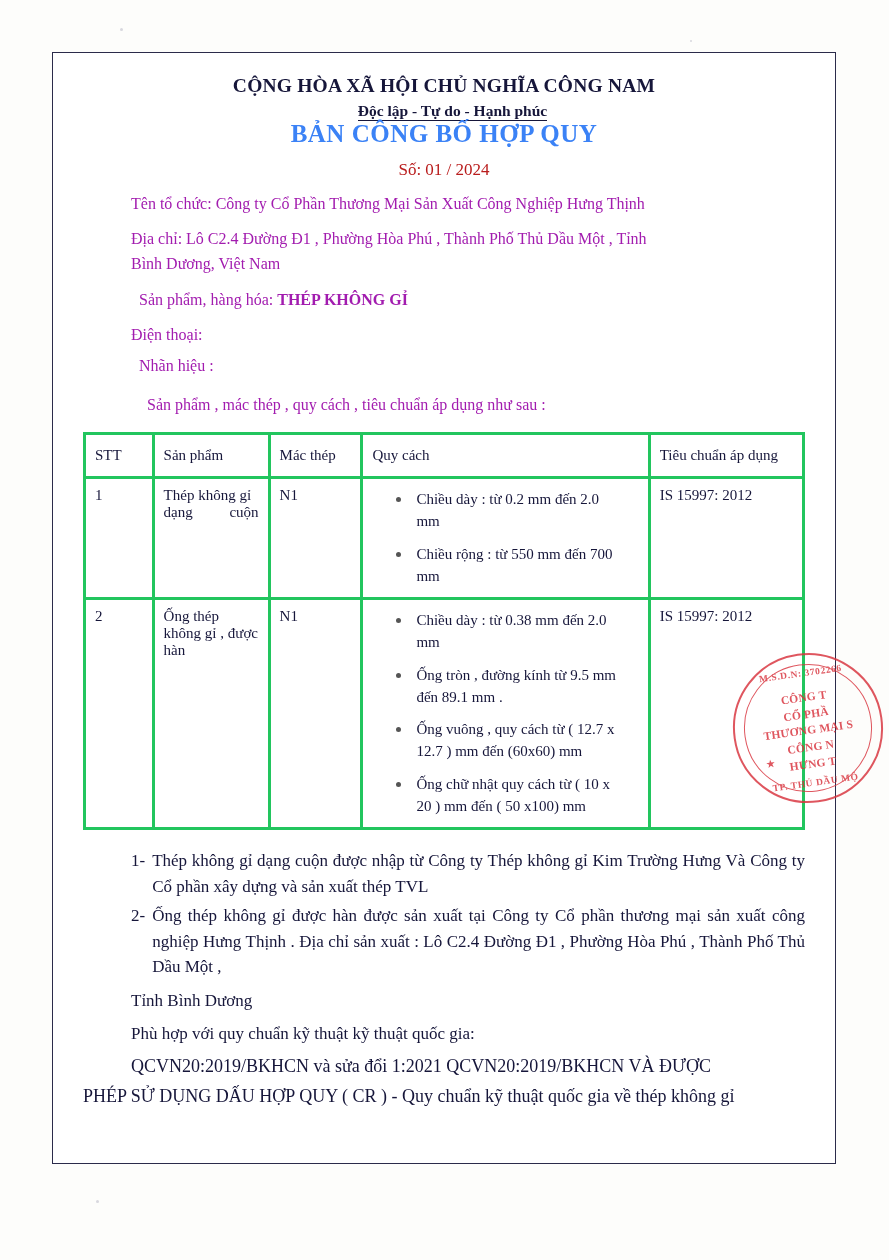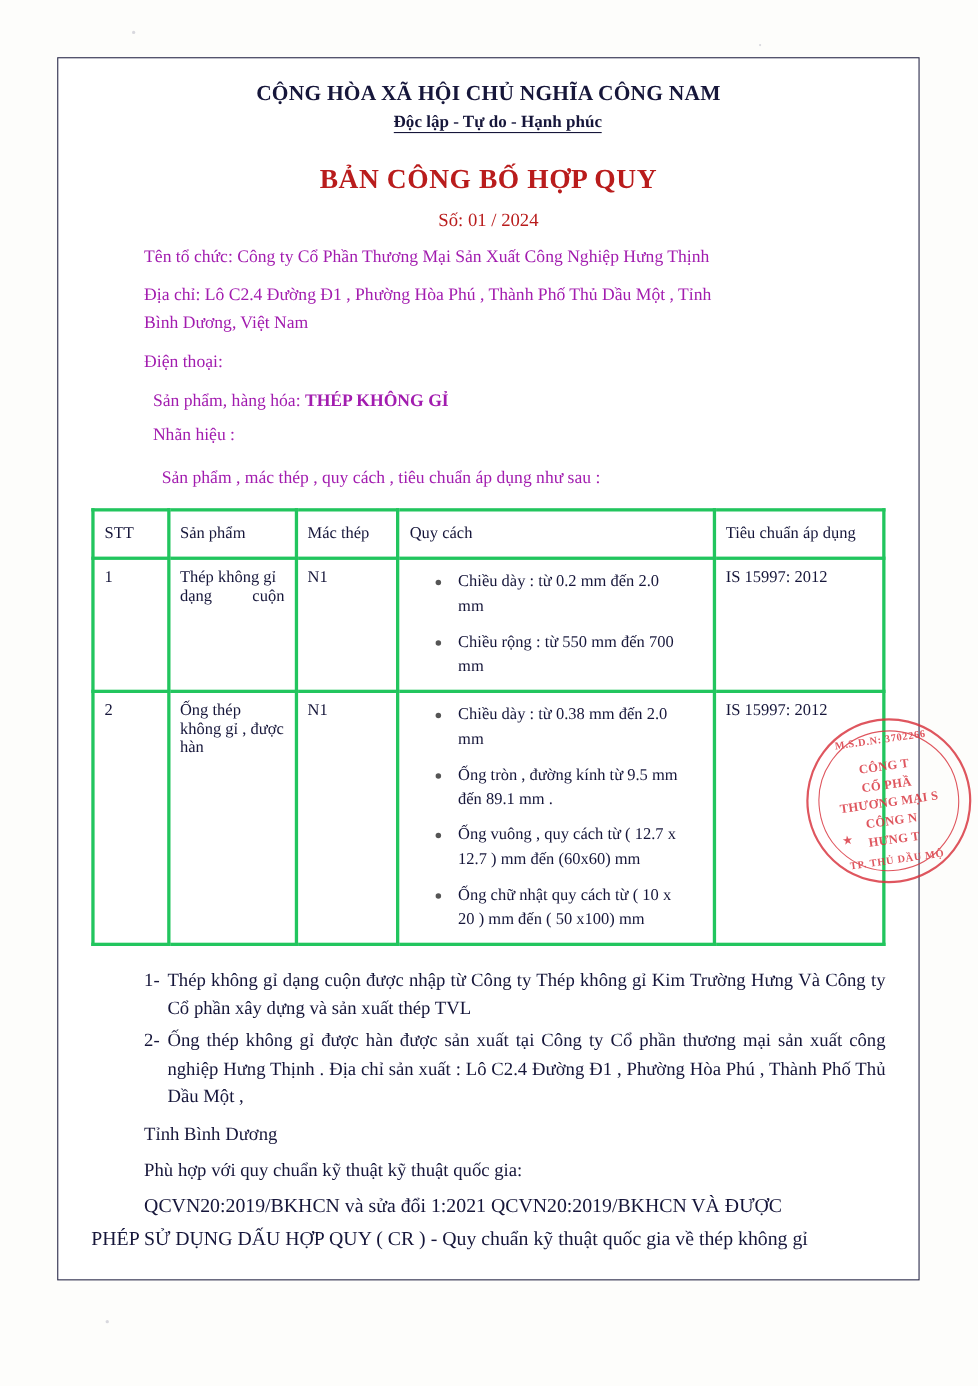--- a/index.html
+++ b/index.html
@@ -57,23 +57,22 @@
   }
   .natl-sub span.u {
     border-bottom: 1.4px solid #16163a;
     padding-bottom: 1px;
     margin-left: 17px;
   }
   .main-title {
     text-align: center;
     font-weight: bold;
     font-size: 25px;
-    margin-top: 30px;
     letter-spacing: 0.5px;
-    color: #b91c1c;
+    color: #3b82f6;
   }
   .doc-number {
     text-align: center;
     font-size: 17px;
     margin-top: 12px;
     color: #b91c1c;
   }
   .field-line {
     font-size: 16px;
     margin-top: 12px;
@@ -232,25 +231,25 @@
 
       <div class="natl-title">CỘNG HÒA XÃ HỘI CHỦ NGHĨA CÔNG NAM</div>
       <div class="natl-sub"><span class="u">Độc lập - Tự do - Hạnh phúc</span></div>
 
       <div class="main-title">BẢN CÔNG BỐ HỢP QUY</div>
       <div class="doc-number">Số: 01 / 2024</div>
 
       <div class="field-line indent-1">Tên tổ chức: Công ty Cổ Phần Thương Mại Sản Xuất Công Nghiệp Hưng Thịnh</div>
       <div class="field-line indent-1">Địa chỉ: Lô C2.4 Đường Đ1 , Phường Hòa Phú , Thành Phố Thủ Dầu Một , Tỉnh</div>
       <div class="field-line indent-1" style="margin-top:2px;">Bình Dương, Việt Nam</div>
-      <div class="field-line indent-1">Điện thoại:</div>
-
       <div class="field-line indent-2">
         <span>Sản phẩm, hàng hóa: </span><span class="strong-inline">THÉP KHÔNG GỈ</span>
       </div>
+
+      <div class="field-line indent-1">Điện thoại:</div>
       <div class="field-line indent-2" style="margin-top:8px;">Nhãn hiệu :</div>
       <div class="field-line indent-3" style="margin-top:16px;">Sản phẩm , mác thép , quy cách , tiêu chuẩn áp dụng như sau :</div>
 
       <table class="spec">
         <thead>
           <tr>
             <th class="col-stt c">STT</th>
             <th class="col-sp">Sản phẩm</th>
             <th class="col-mac c">Mác thép</th>
             <th class="col-qc">Quy cách</th>

